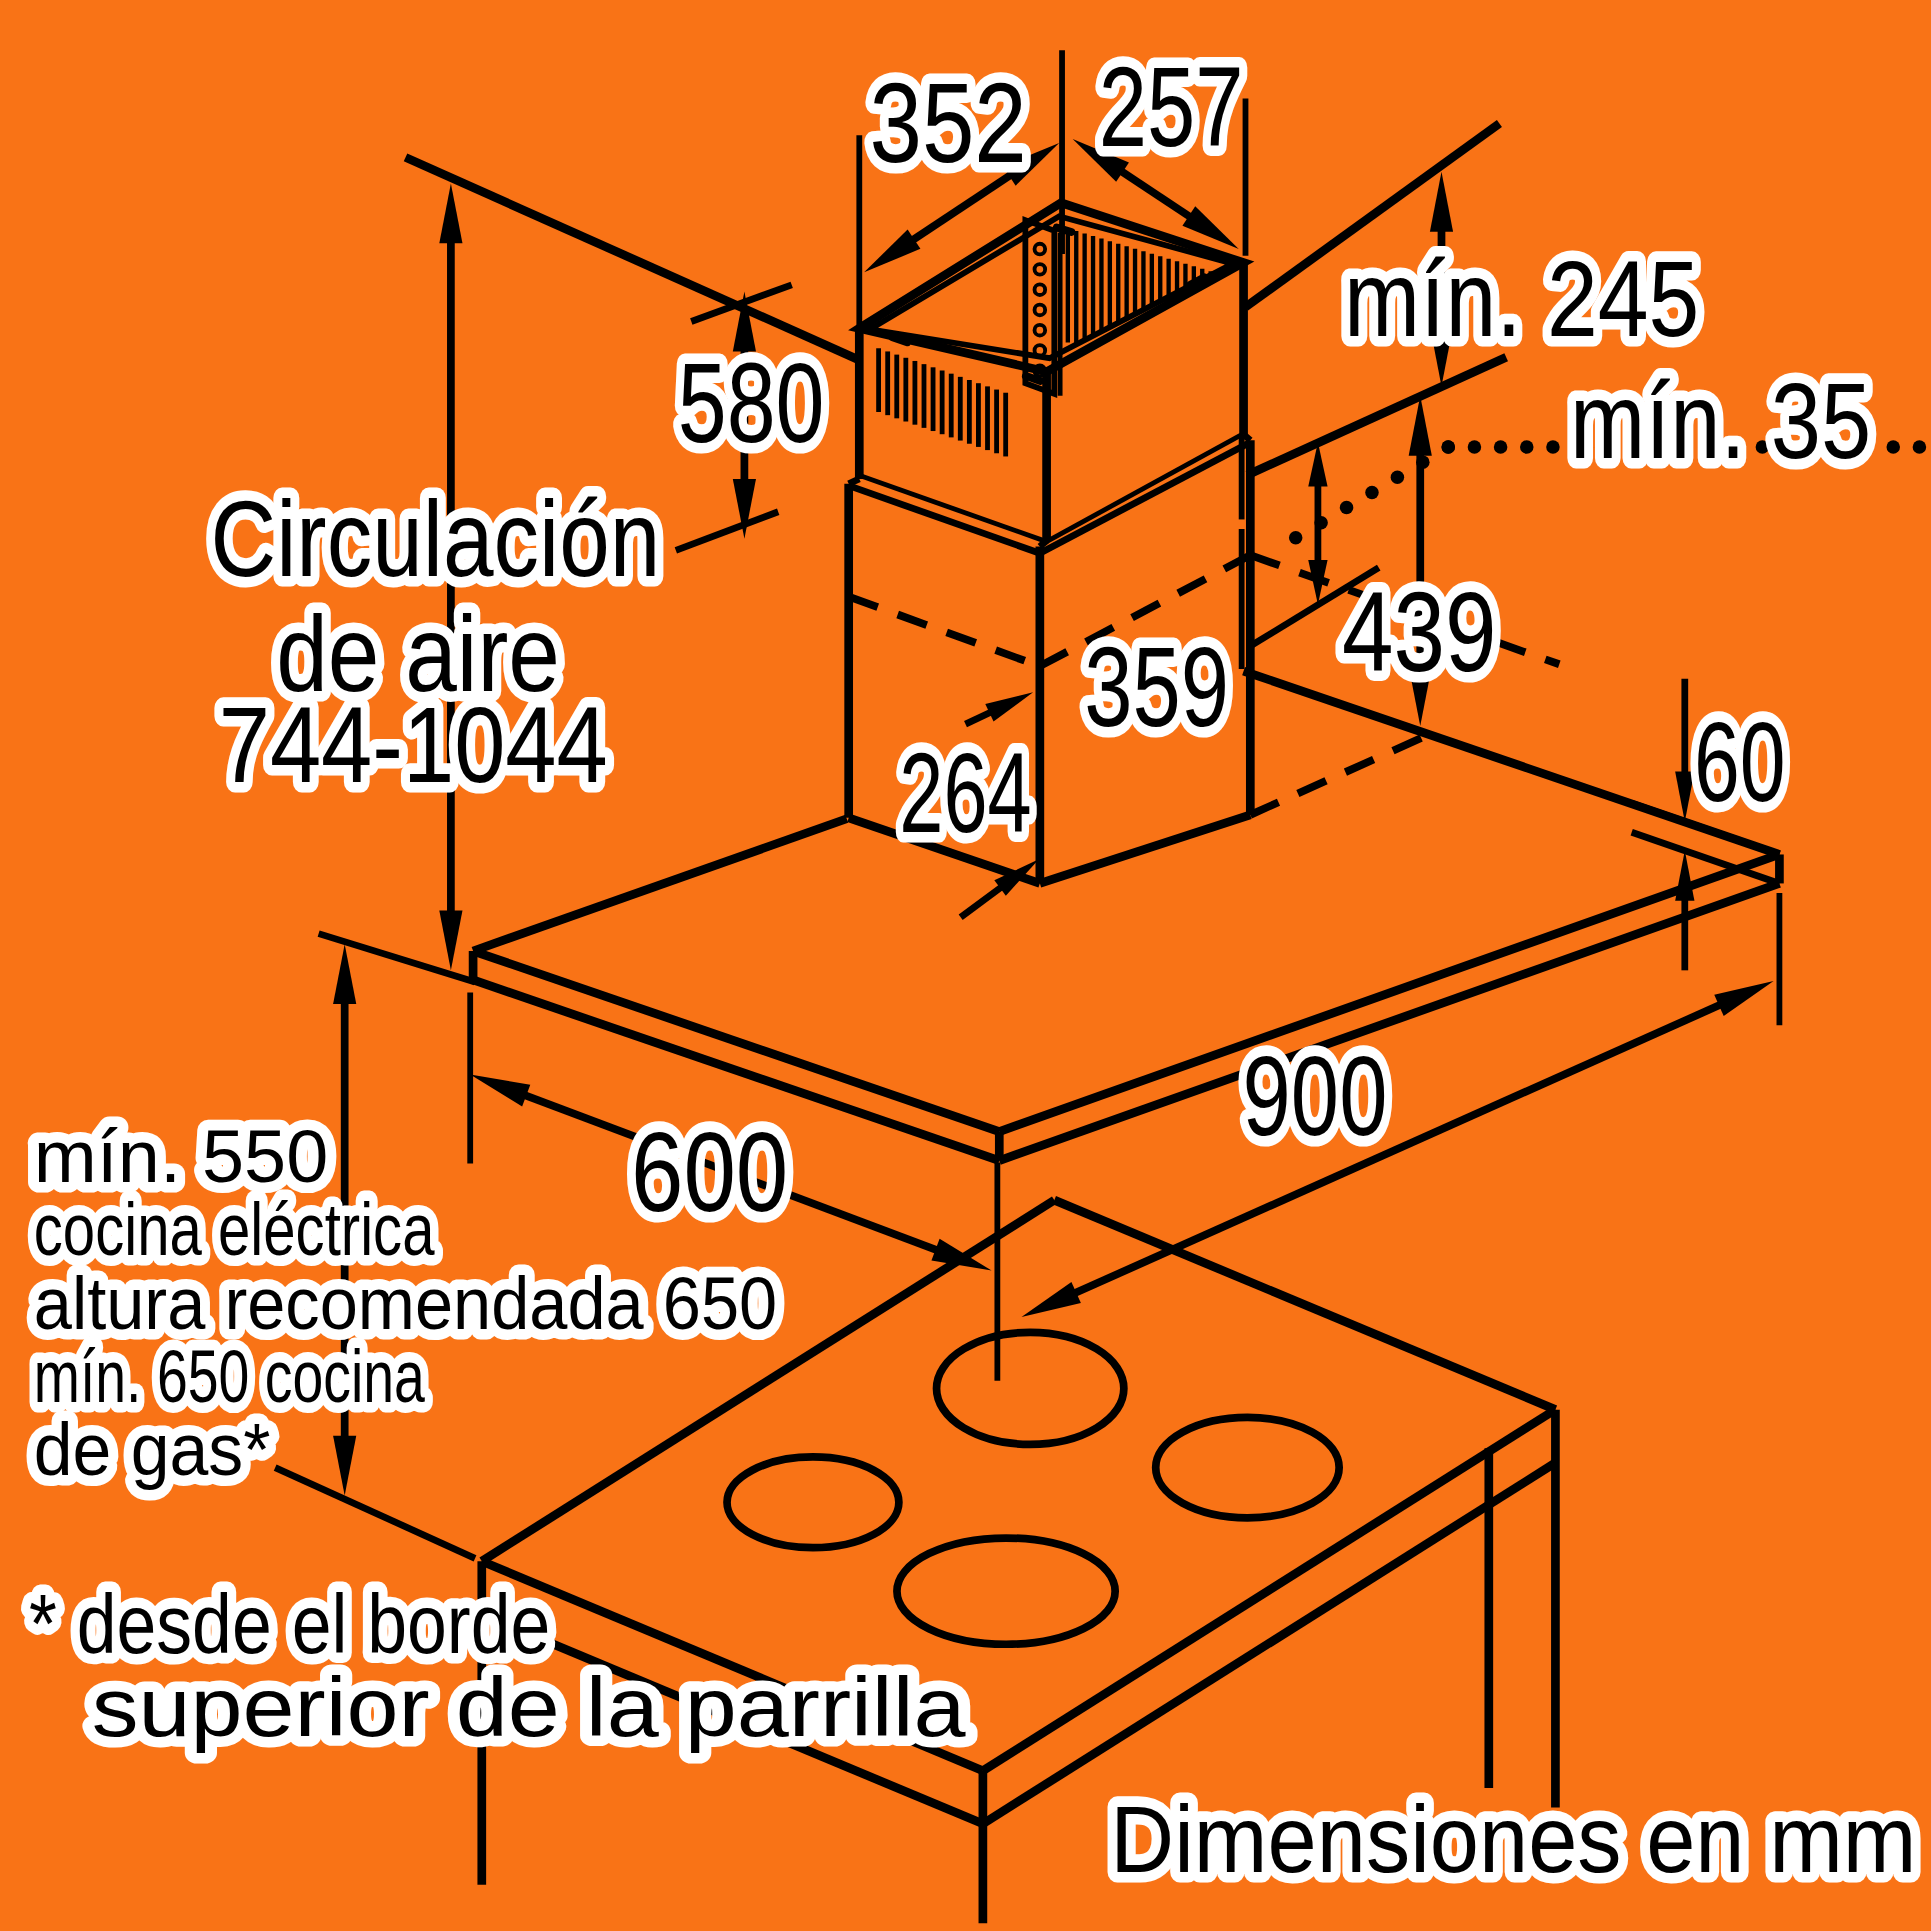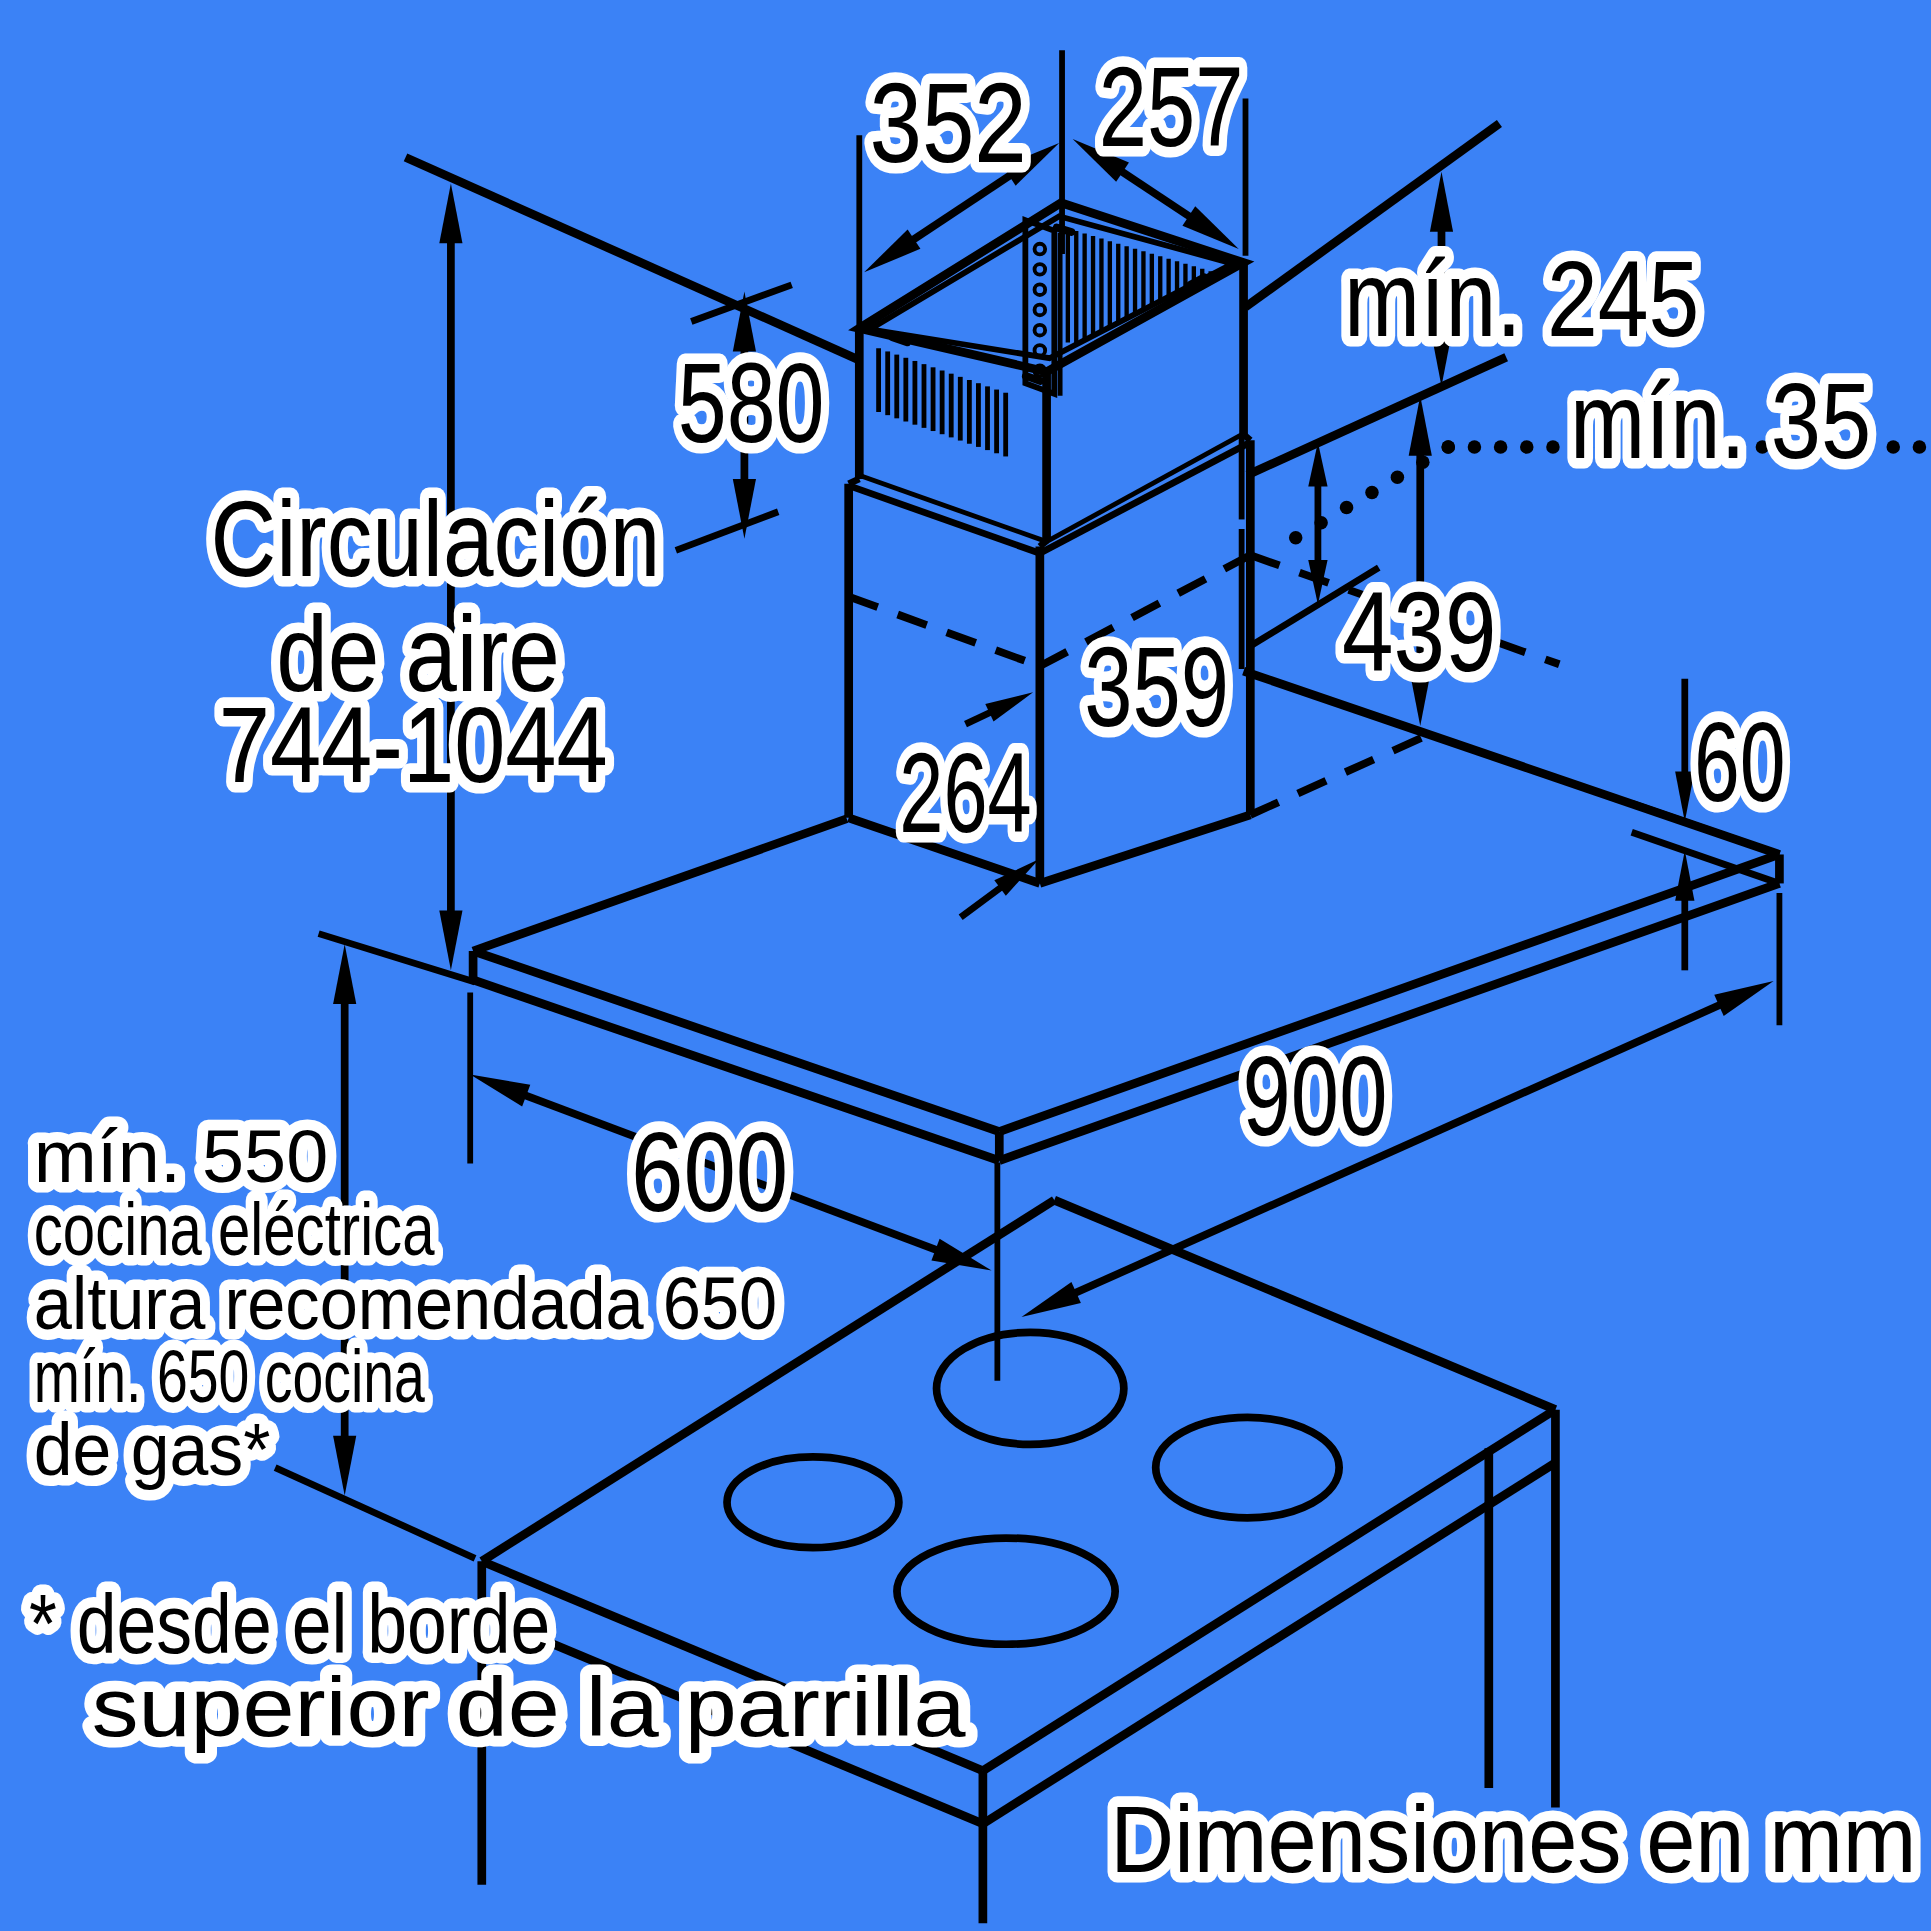--- a/index.html
+++ b/index.html
@@ -1,16 +1,16 @@
 <!DOCTYPE html>
 <html><head>
 <meta charset="utf-8">
 <style>
   html,body{margin:0;padding:0;background:#ffffff;}
-  .stage{width:1931px;height:1931px;position:relative;background:#3b82f6;text-align:right;}
+  .stage{width:1931px;height:1931px;position:relative;background:#f97316;text-align:right;}
   svg{display:block;}
   text{
     font-family:"Liberation Sans","DejaVu Sans",sans-serif;
     fill:#000;
     paint-order:stroke;
     stroke:#ffffff;
     stroke-width:22px;
     stroke-linejoin:round;
   }
 </style>

